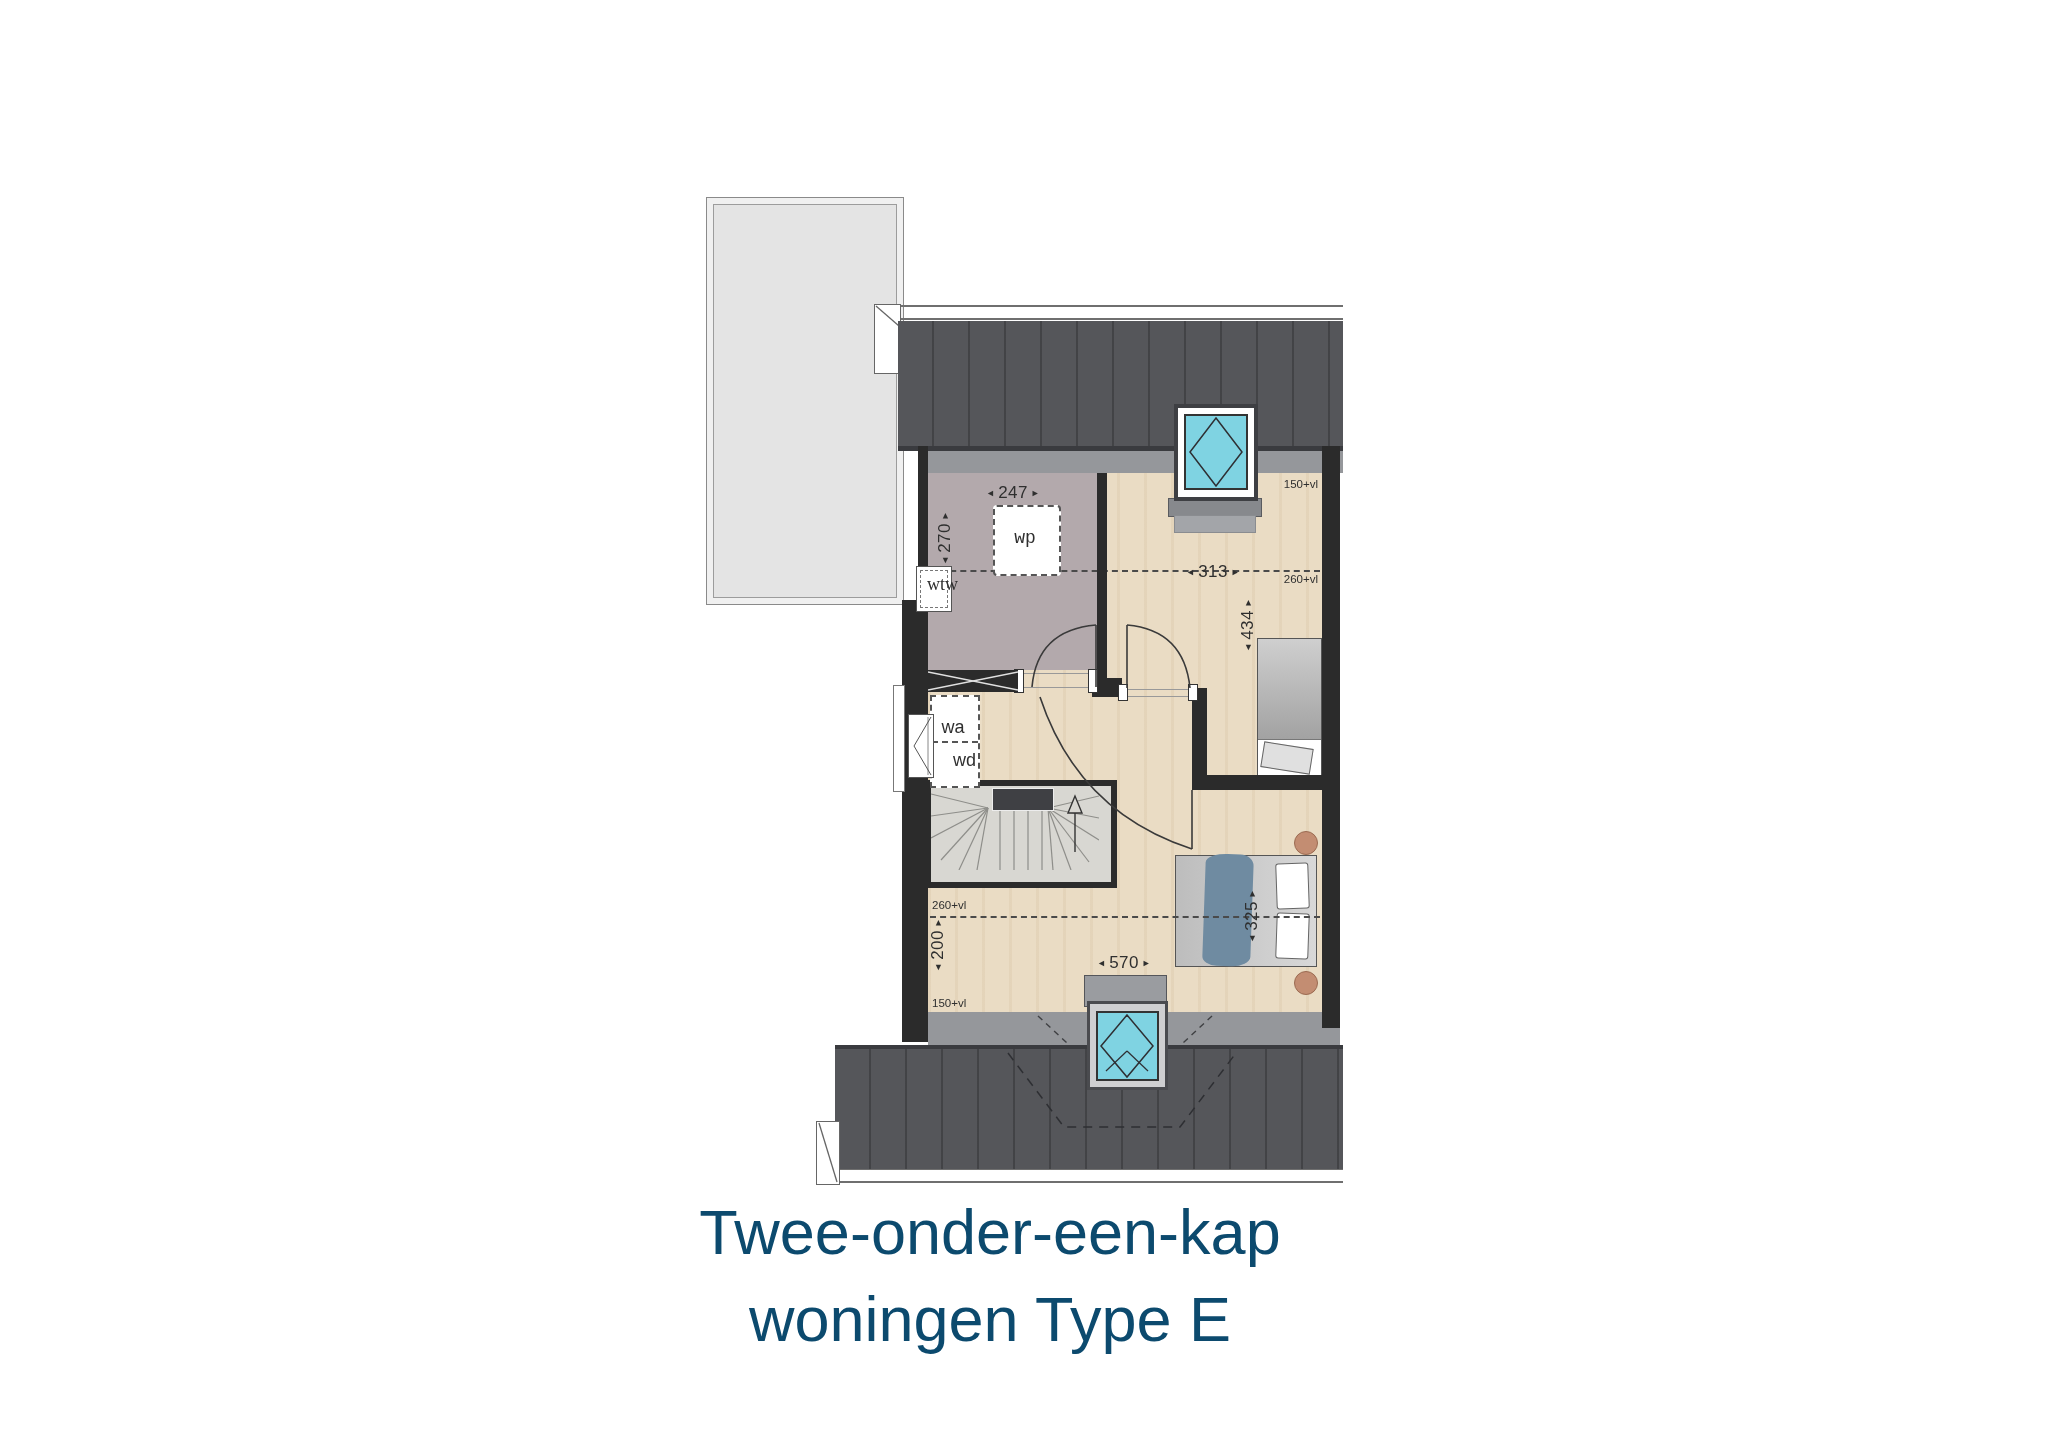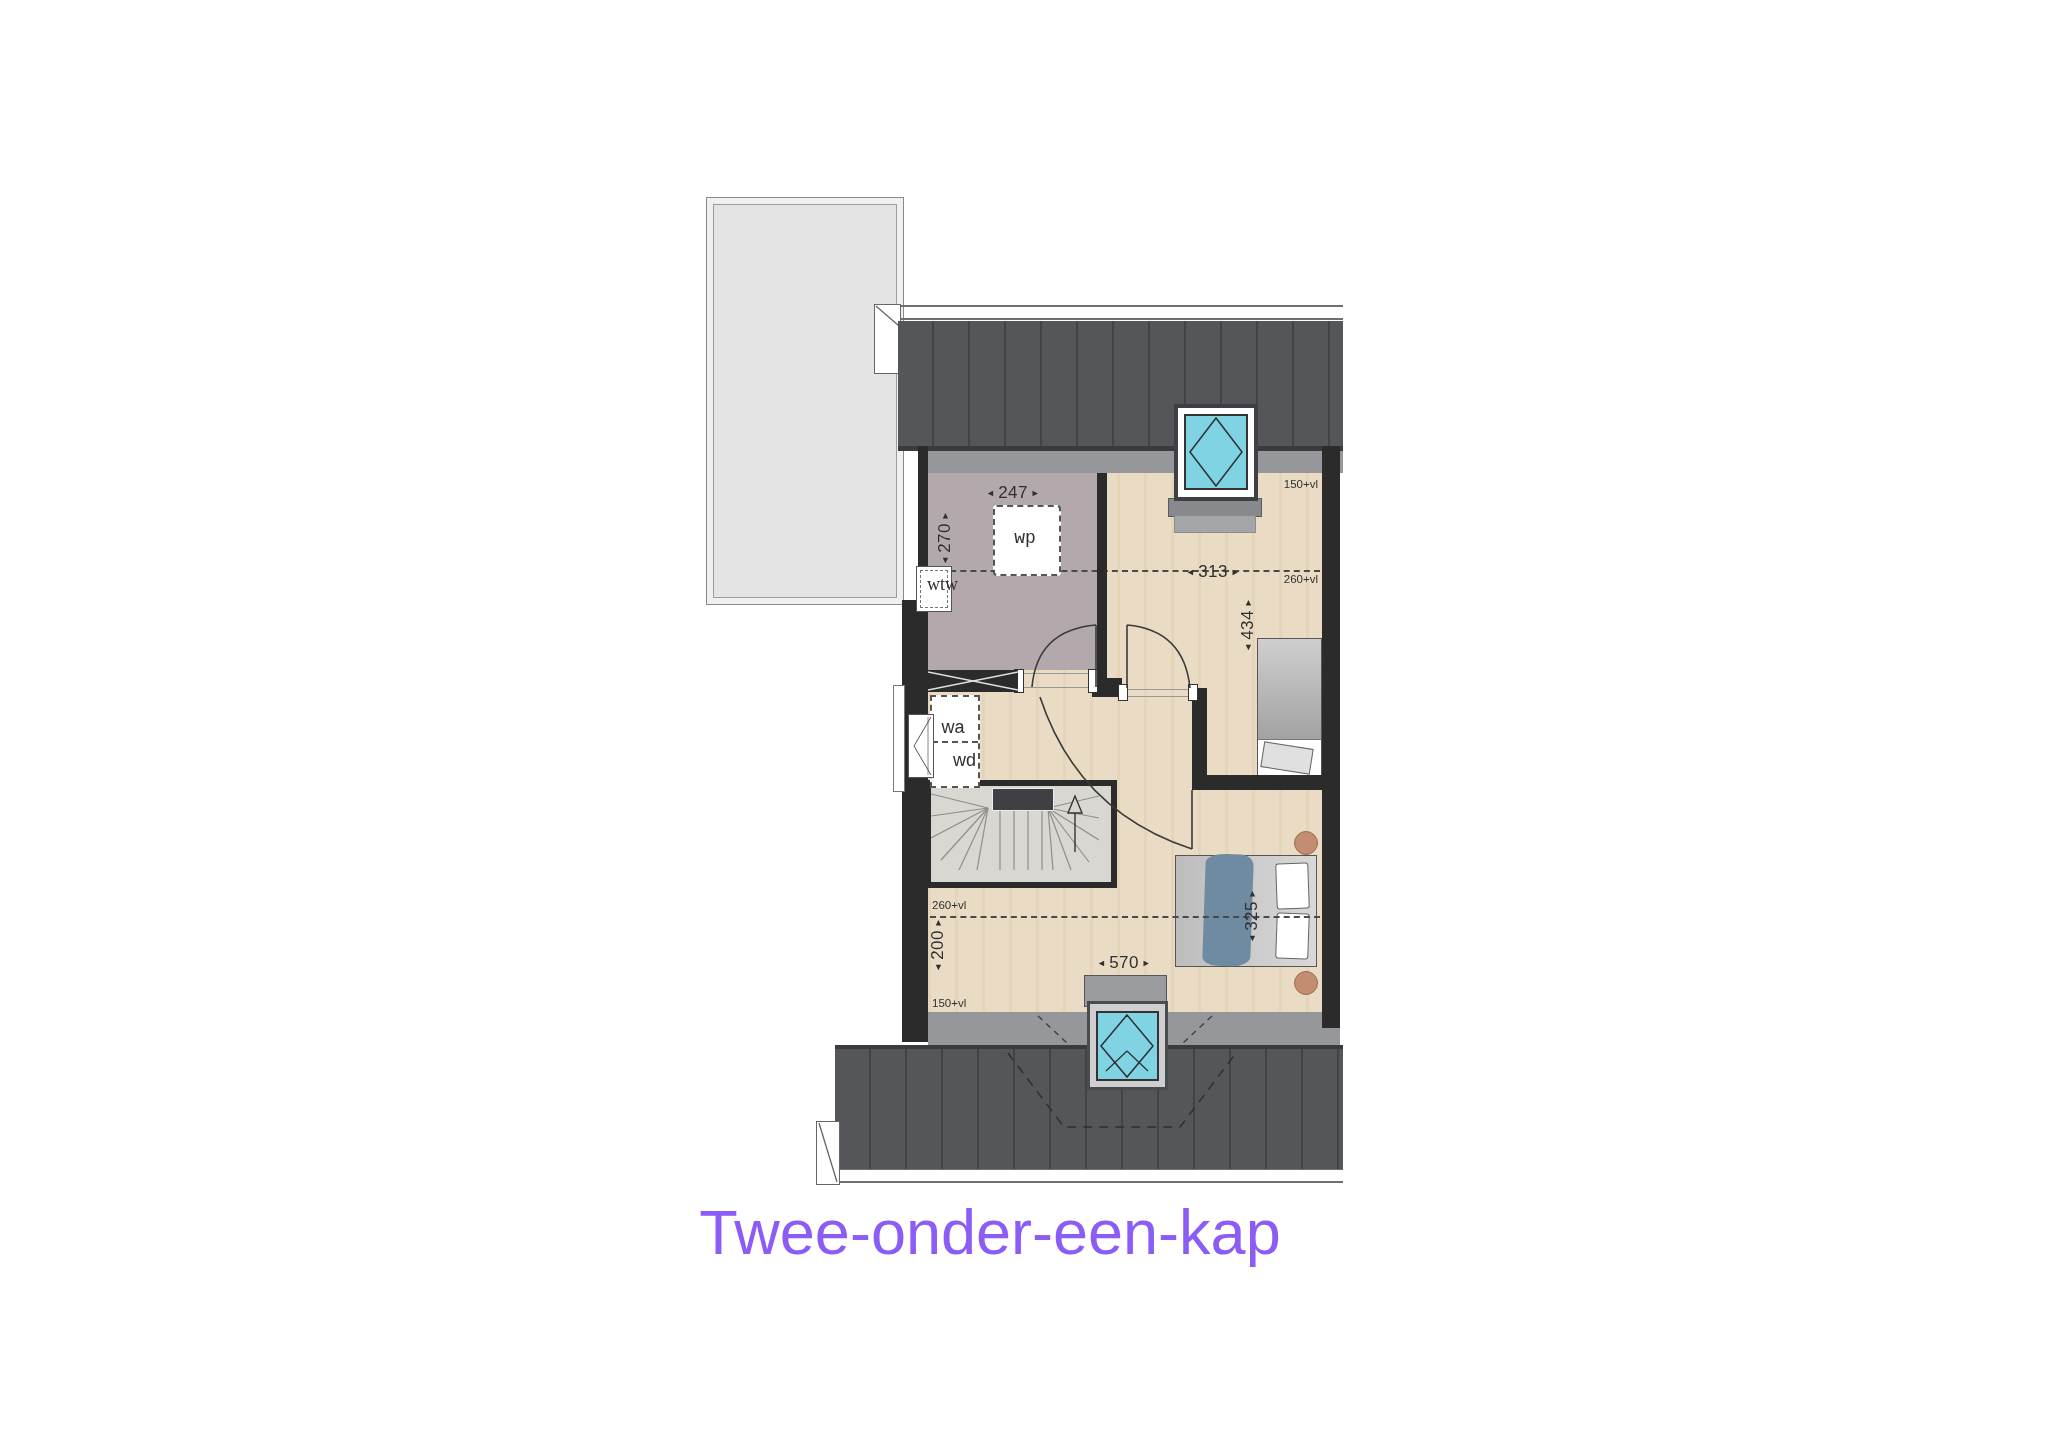--- a/index.html
+++ b/index.html
@@ -34,21 +34,21 @@
   
   .sky-frame{background:#ffffff;border:4px solid #3e3f43;z-index:60;}
   .sky-glass{position:absolute;background:#7fd3e2;border:2px solid #333;}
   .sky-apron{z-index:60;}
   
   .dim{font-size:17px;letter-spacing:0.4px;text-align:center;white-space:nowrap;z-index:70;}
   .dim i{font-style:normal;font-size:9px;vertical-align:2px;margin:0 3px;}
   .dim b{font-weight:normal;}
   .rot{transform:rotate(-90deg);}
   .marker{font-size:11.5px;white-space:nowrap;z-index:70;}
-  .title-line{left:590px;width:800px;text-align:center;font-size:63px;color:#8b5cf6;z-index:80;white-space:nowrap;}
+  .title-line{left:590px;width:800px;text-align:center;font-size:63px;color:#0c4a6e;z-index:80;white-space:nowrap;}
   svg{display:block;}
 </style>
 </head>
 <body>
 
 <div id="canvas">
 
   <div class="abs neighbor-roof" style="left:706px;top:197px;width:196px;height:406px;">
     <div class="neighbor-roof-inner"></div>
   </div>
@@ -217,14 +217,15 @@
   <div class="abs dim" style="left:1084px;top:953px;width:80px;"><i>◄</i><b>570</b><i>►</i></div>
   <div class="abs dim rot" style="left:1212px;top:906px;width:80px;"><i>◄</i><b>325</b><i>►</i></div>
   <div class="abs dim rot" style="left:898px;top:935px;width:80px;"><i>◄</i><b>200</b><i>►</i></div>
 
   <div class="abs marker" style="left:1218px;top:478px;width:100px;text-align:right;">150+vl</div>
   <div class="abs marker" style="left:1218px;top:573px;width:100px;text-align:right;">260+vl</div>
   <div class="abs marker" style="left:932px;top:899px;">260+vl</div>
   <div class="abs marker" style="left:932px;top:997px;">150+vl</div>
 
   <div class="abs title-line" style="top:1196px;">Twee-onder-een-kap</div>
+  <div class="abs title-line" style="top:1283px;">woningen Type E</div>
 
 </div>
 
 </body></html>

